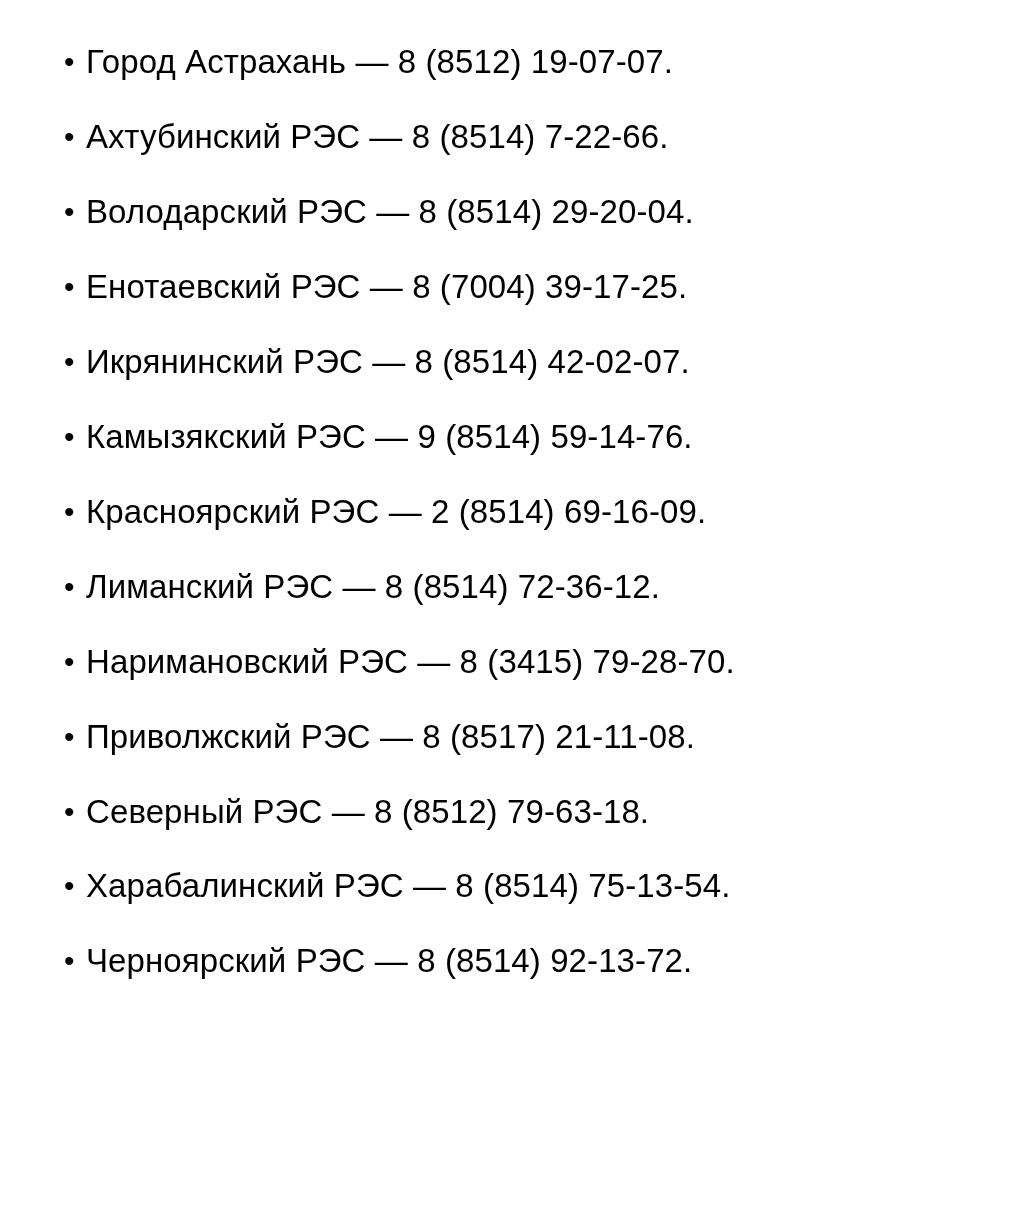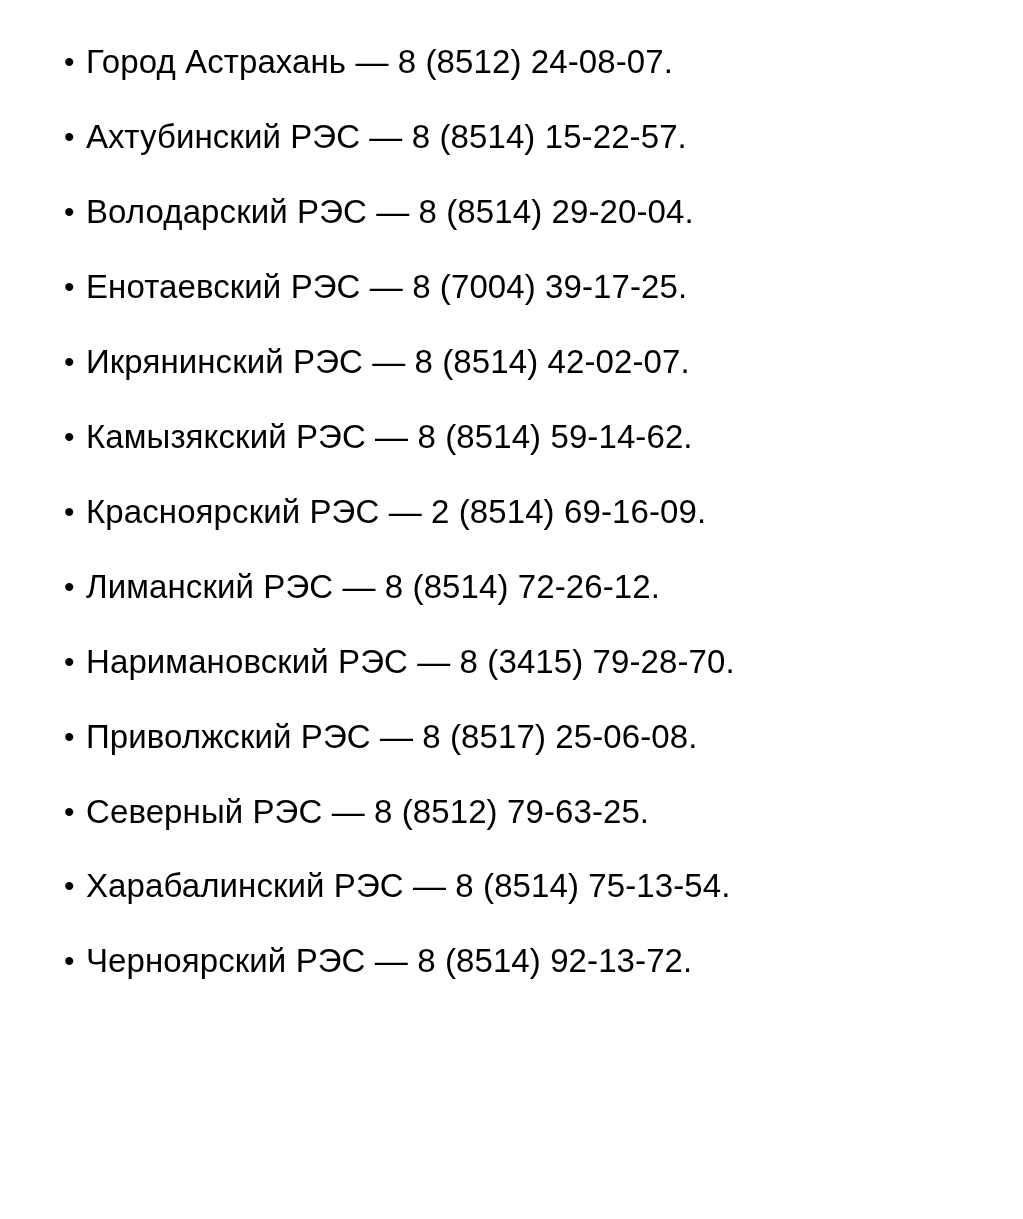--- a/index.html
+++ b/index.html
@@ -51,61 +51,61 @@
     flex: 1 1 auto;
   }
 </style>
 </head>
 <body>
 
 <div class="page">
   <ul class="contact-list">
     <li>
       <span class="bullet">•</span>
-      <span class="entry-text">Город Астрахань — 8 (8512) 24-08-07.</span>
+      <span class="entry-text">Город Астрахань — 8 (8512) 19-07-07.</span>
     </li>
     <li>
       <span class="bullet">•</span>
-      <span class="entry-text">Ахтубинский РЭС — 8 (8514) 15-22-57.</span>
+      <span class="entry-text">Ахтубинский РЭС — 8 (8514) 7-22-66.</span>
     </li>
     <li>
       <span class="bullet">•</span>
       <span class="entry-text">Володарский РЭС — 8 (8514) 29-20-04.</span>
     </li>
     <li>
       <span class="bullet">•</span>
       <span class="entry-text">Енотаевский РЭС — 8 (7004) 39-17-25.</span>
     </li>
     <li>
       <span class="bullet">•</span>
       <span class="entry-text">Икрянинский РЭС — 8 (8514) 42-02-07.</span>
     </li>
     <li>
       <span class="bullet">•</span>
-      <span class="entry-text">Камызякский РЭС — 8 (8514) 59-14-62.</span>
+      <span class="entry-text">Камызякский РЭС — 9 (8514) 59-14-76.</span>
     </li>
     <li>
       <span class="bullet">•</span>
       <span class="entry-text">Красноярский РЭС — 2 (8514) 69-16-09.</span>
     </li>
     <li>
       <span class="bullet">•</span>
-      <span class="entry-text">Лиманский РЭС — 8 (8514) 72-26-12.</span>
+      <span class="entry-text">Лиманский РЭС — 8 (8514) 72-36-12.</span>
     </li>
     <li>
       <span class="bullet">•</span>
       <span class="entry-text">Наримановский РЭС — 8 (3415) 79-28-70.</span>
     </li>
     <li>
       <span class="bullet">•</span>
-      <span class="entry-text">Приволжский РЭС — 8 (8517) 25-06-08.</span>
+      <span class="entry-text">Приволжский РЭС — 8 (8517) 21-11-08.</span>
     </li>
     <li>
       <span class="bullet">•</span>
-      <span class="entry-text">Северный РЭС — 8 (8512) 79-63-25.</span>
+      <span class="entry-text">Северный РЭС — 8 (8512) 79-63-18.</span>
     </li>
     <li>
       <span class="bullet">•</span>
       <span class="entry-text">Харабалинский РЭС — 8 (8514) 75-13-54.</span>
     </li>
     <li>
       <span class="bullet">•</span>
       <span class="entry-text">Черноярский РЭС — 8 (8514) 92-13-72.</span>
     </li>
   </ul>

